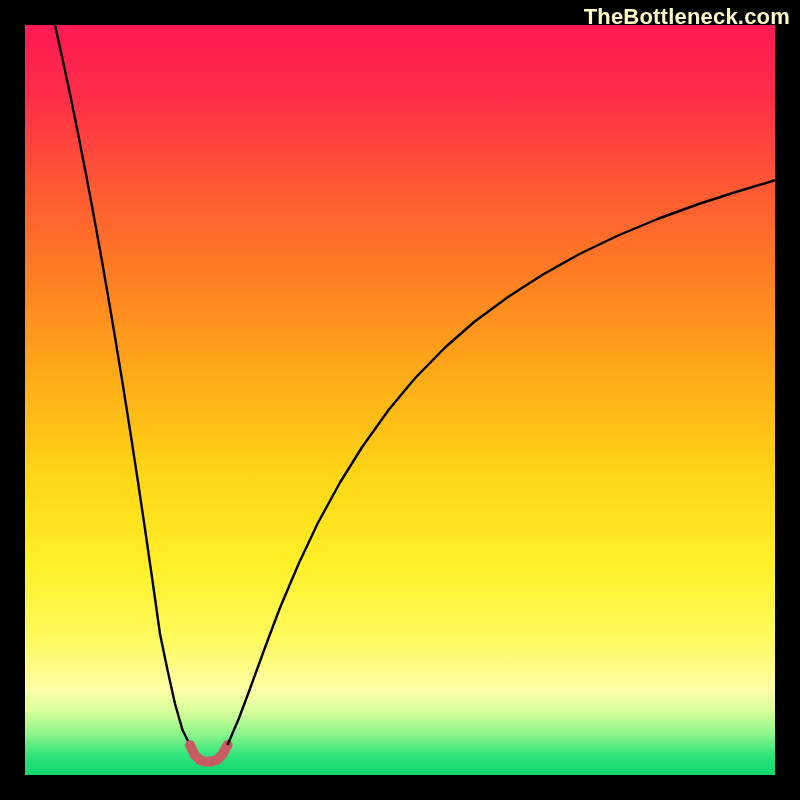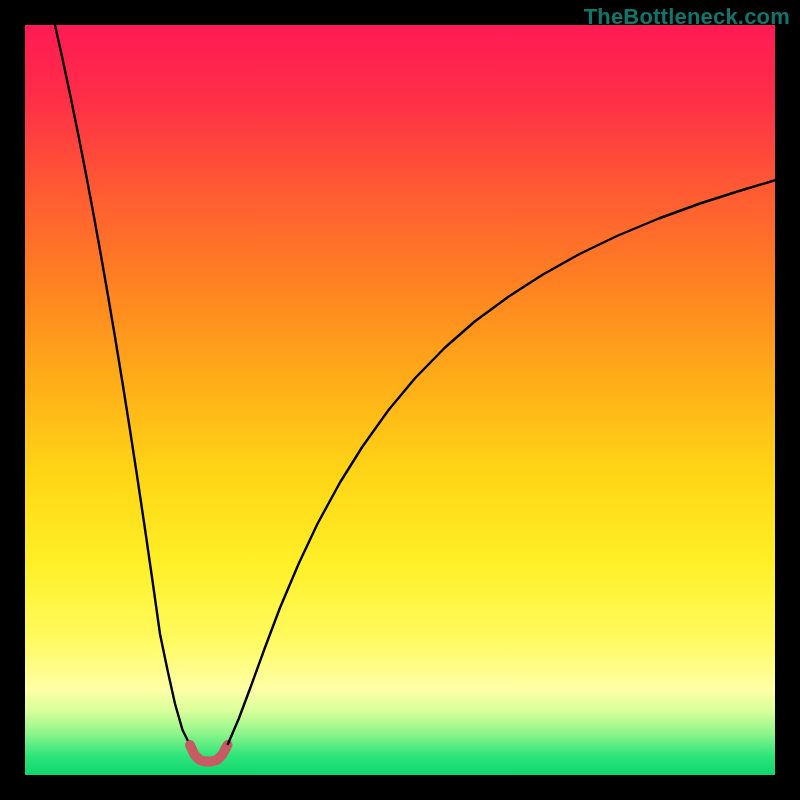--- a/index.html
+++ b/index.html
@@ -26,21 +26,21 @@
     height: 750px;
     overflow: hidden;
   }
   .watermark {
     position: absolute;
     top: 4px;
     right: 10px;
     font-family: Arial, Helvetica, sans-serif;
     font-size: 22px;
     font-weight: 600;
-    color: #0f766e;
+    color: #fef9c3;
     letter-spacing: 0.2px;
   }
   svg {
     display: block;
   }
 </style>
 </head>
 <body>
 
 <div class="frame">

